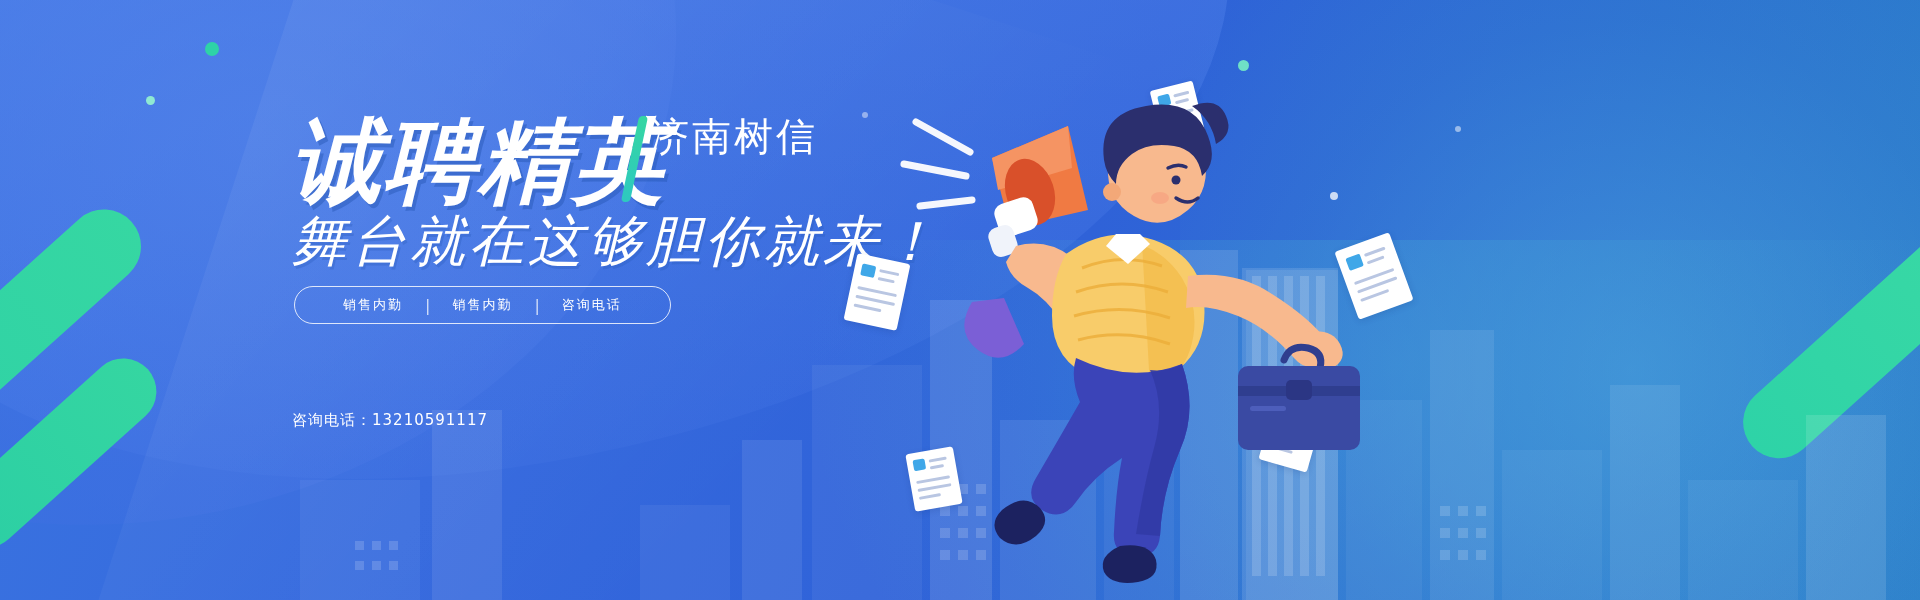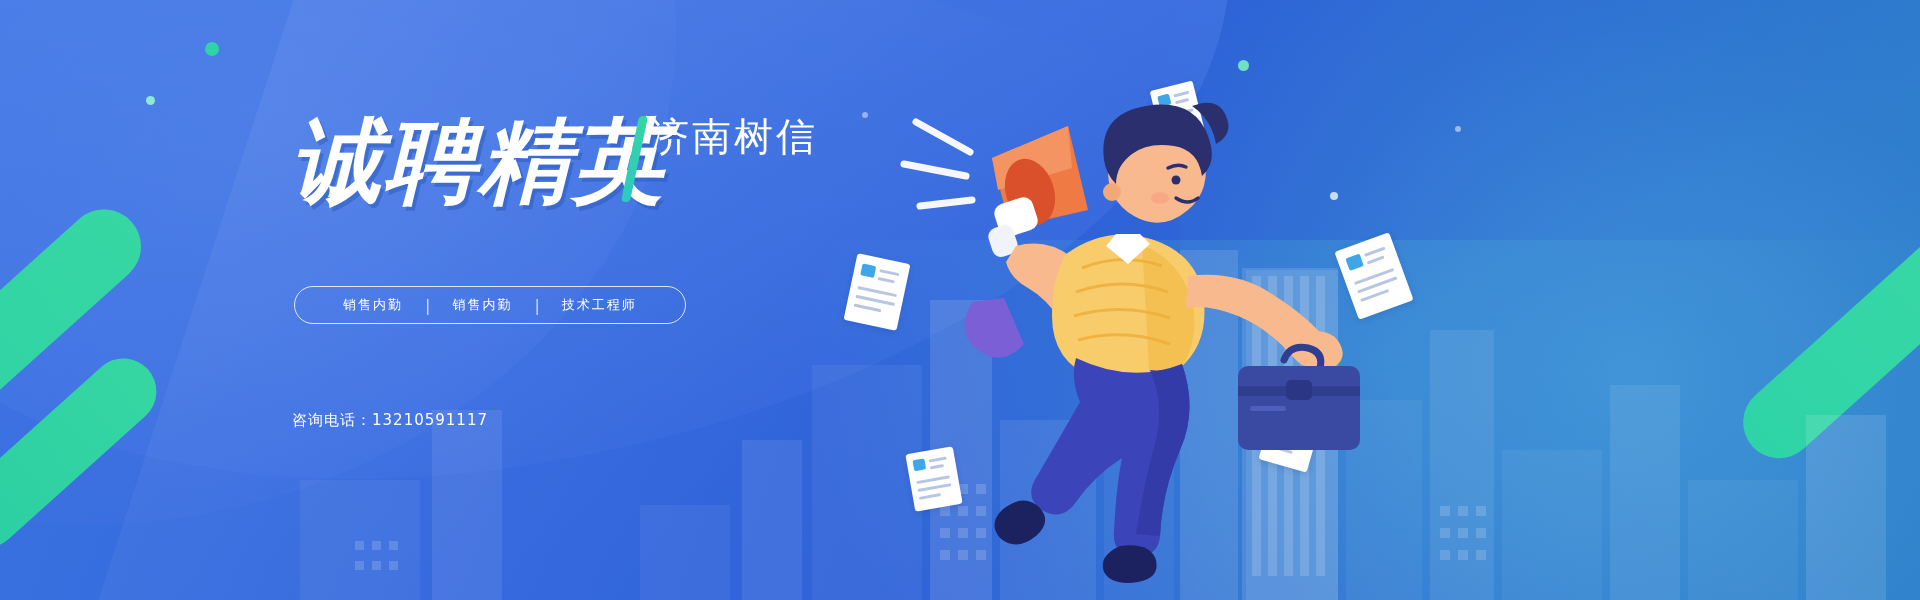--- a/index.html
+++ b/index.html
@@ -248,27 +248,28 @@
 
   <div class="content">
 
     <div class="headline">诚聘精英</div>
 
     <div class="brandwrap">
       <div class="brand-slash"></div>
       <div class="brand-name">济南树信</div>
     </div>
 
+    <div class="subhead">舞台就在这够胆你就来！</div>
 
     <div class="tagbox">
       <span class="tag">销售内勤</span>
       <span class="tag-sep">|</span>
       <span class="tag">销售内勤</span>
       <span class="tag-sep">|</span>
-      <span class="tag">技术工程师</span>
+      <span class="tag">咨询电话</span>
     </div>
 
     <div class="contact">
       <span>
         <span>咨询电话：</span><span>13210591117</span>
       </span>
     </div>
   </div>
 
   <div class="illus">

